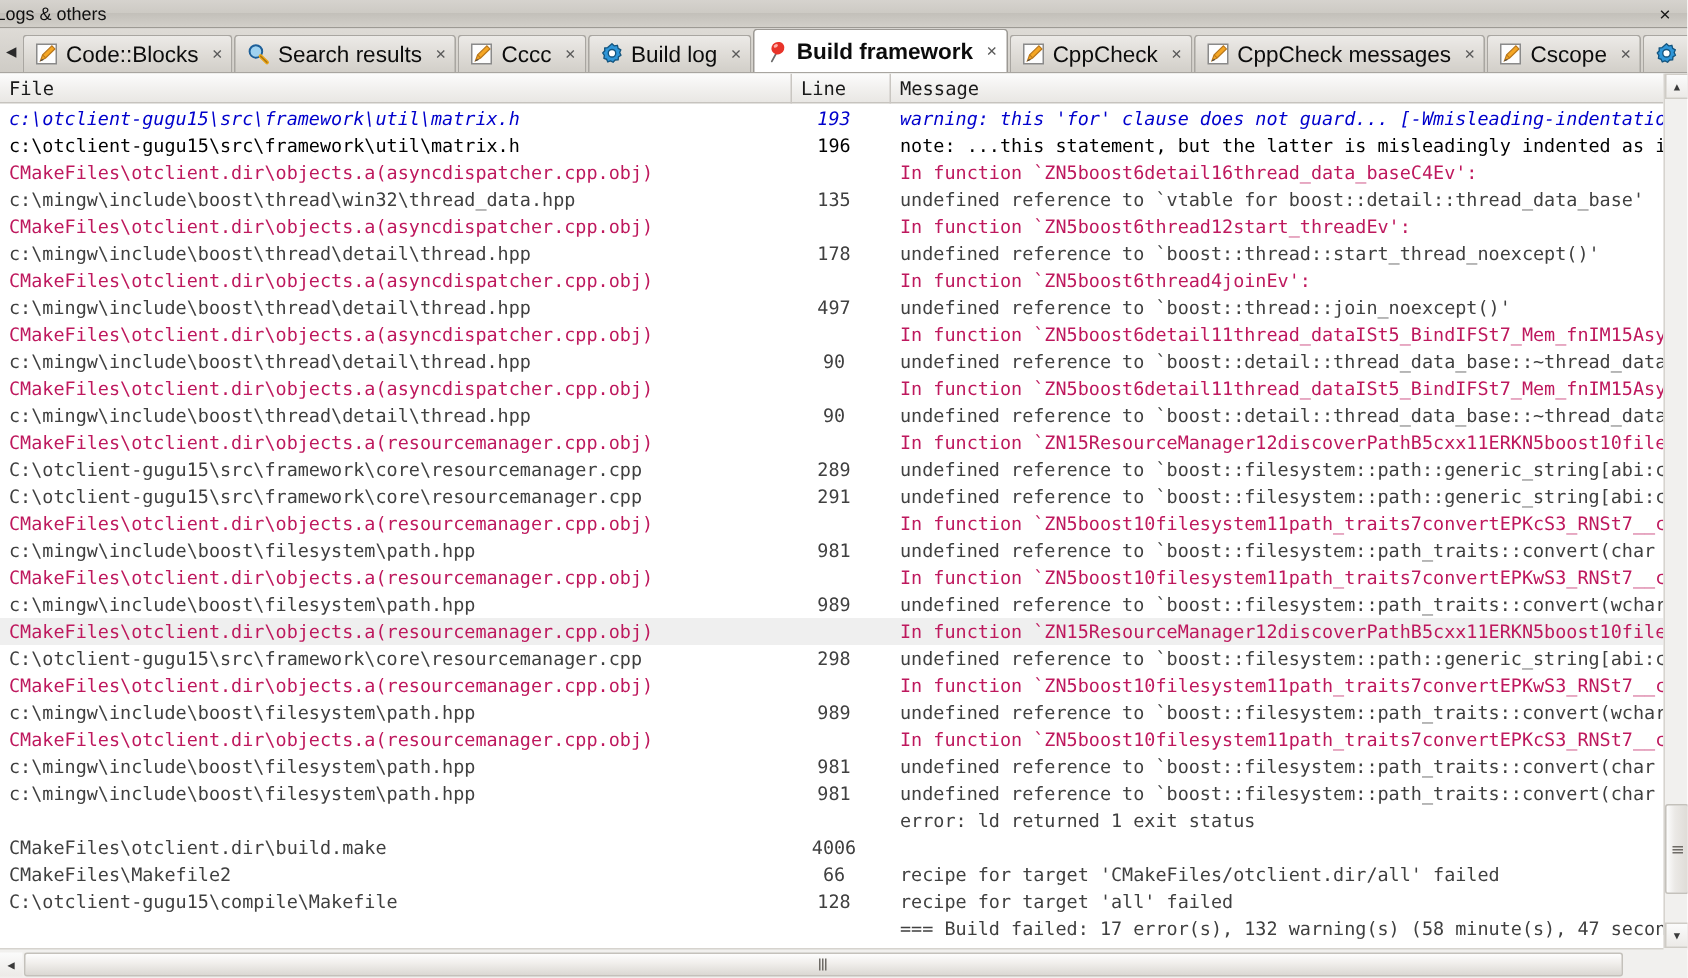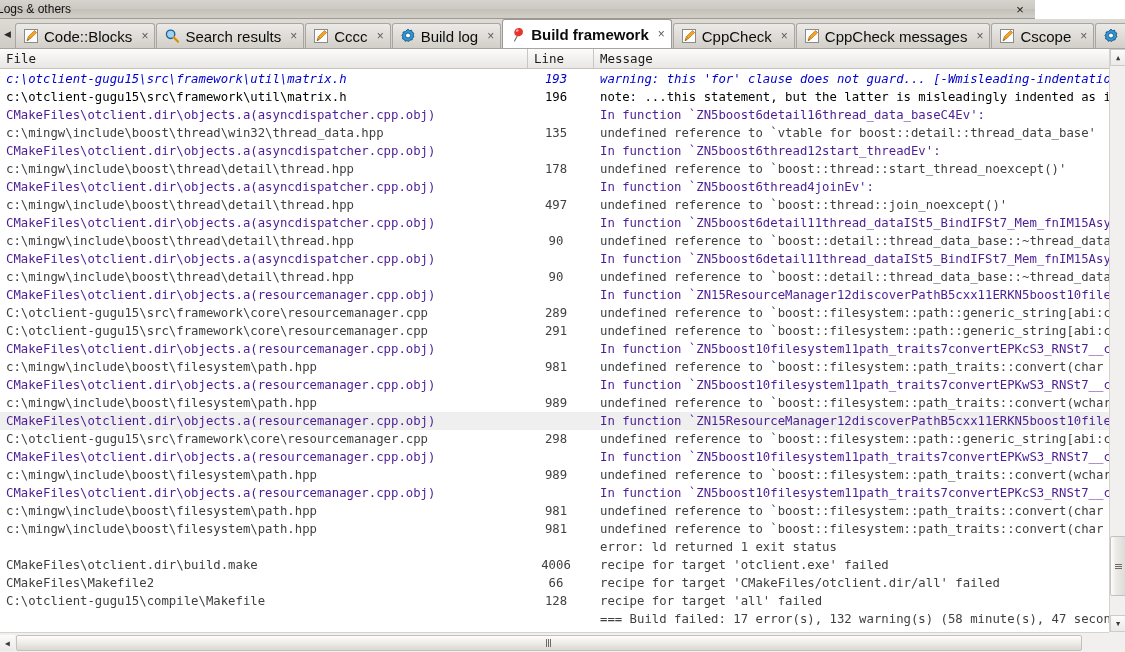--- a/index.html
+++ b/index.html
@@ -8,21 +8,21 @@
     width: 1125px; height: 652px;
     overflow: hidden;
     background: #ffffff;
     font-family: "DejaVu Sans Mono", "Liberation Mono", monospace;
   }
 
   #app { position: relative; width: 1125px; height: 652px; }
 
   
   .titlebar {
-    position: absolute; left: 0; top: 0; width: 1035px; height: 19px;
+    position: absolute; left: 0; top: 0; width: 1125px; height: 19px;
     background: linear-gradient(to bottom, #d6d3ce 0%, #cdcac4 48%, #c3c0ba 50%, #d2cfc9 100%);
     border-bottom: 1px solid #9d9a94;
     display: flex; align-items: center;
     font-family: "Liberation Sans", sans-serif;
     justify-content: flex-end;
   }
   .titlebar-label {
     font-size: 12px; color: #101010; margin-left: -3px;
     white-space: nowrap; letter-spacing: 0px;
   }
@@ -114,21 +114,21 @@
     overflow: hidden; white-space: nowrap;
     font-family: "DejaVu Sans Mono", "Liberation Mono", monospace;
   }
   .c1 { width: 528px; flex: 0 0 528px; padding-left: 6px; }
   .c2 { width: 66px; flex: 0 0 66px; text-align: center; padding-right: 10px; }
   .c3 { flex: 1 1 auto; padding-left: 6px; }
 
   .k-warn  { color: #0000cc; font-style: italic; }
   .k-err   { color: #404040; }
   .k-note  { color: #000000; }
-  .k-plain { color: #4c1d95; }
+  .k-plain { color: #be185d; }
 
   
   .vscroll {
     position: absolute; right: 0; top: 49px; width: 16px; height: 583px;
     background: #f1f0ee; border-left: 1px solid #d6d3ce;
   }
   .vbtn {
     width: 16px; height: 17px; display: flex; align-items: center; justify-content: center;
     background: linear-gradient(to bottom, #fbfbfb 0%, #eceae7 100%);
     border: 1px solid #cfccc6; font-size: 7px; color: #3a3a3a;
@@ -417,21 +417,20 @@
           <div class="cell c3 k-err">undefined reference to `boost::filesystem::path_traits::convert(char con</div>
         </div>
         <div class="row">
           <div class="cell c1 k-err"></div>
           <div class="cell c2 k-err"></div>
           <div class="cell c3 k-err">error: ld returned 1 exit status</div>
         </div>
         <div class="row">
           <div class="cell c1 k-err">CMakeFiles\otclient.dir\build.make</div>
           <div class="cell c2 k-err">4006</div>
-          <div class="cell c3 k-err">recipe for target 'otclient.exe' failed</div>
         </div>
         <div class="row">
           <div class="cell c1 k-err">CMakeFiles\Makefile2</div>
           <div class="cell c2 k-err">66</div>
           <div class="cell c3 k-err">recipe for target 'CMakeFiles/otclient.dir/all' failed</div>
         </div>
         <div class="row">
           <div class="cell c1 k-err">C:\otclient-gugu15\compile\Makefile</div>
           <div class="cell c2 k-err">128</div>
           <div class="cell c3 k-err">recipe for target 'all' failed</div>

